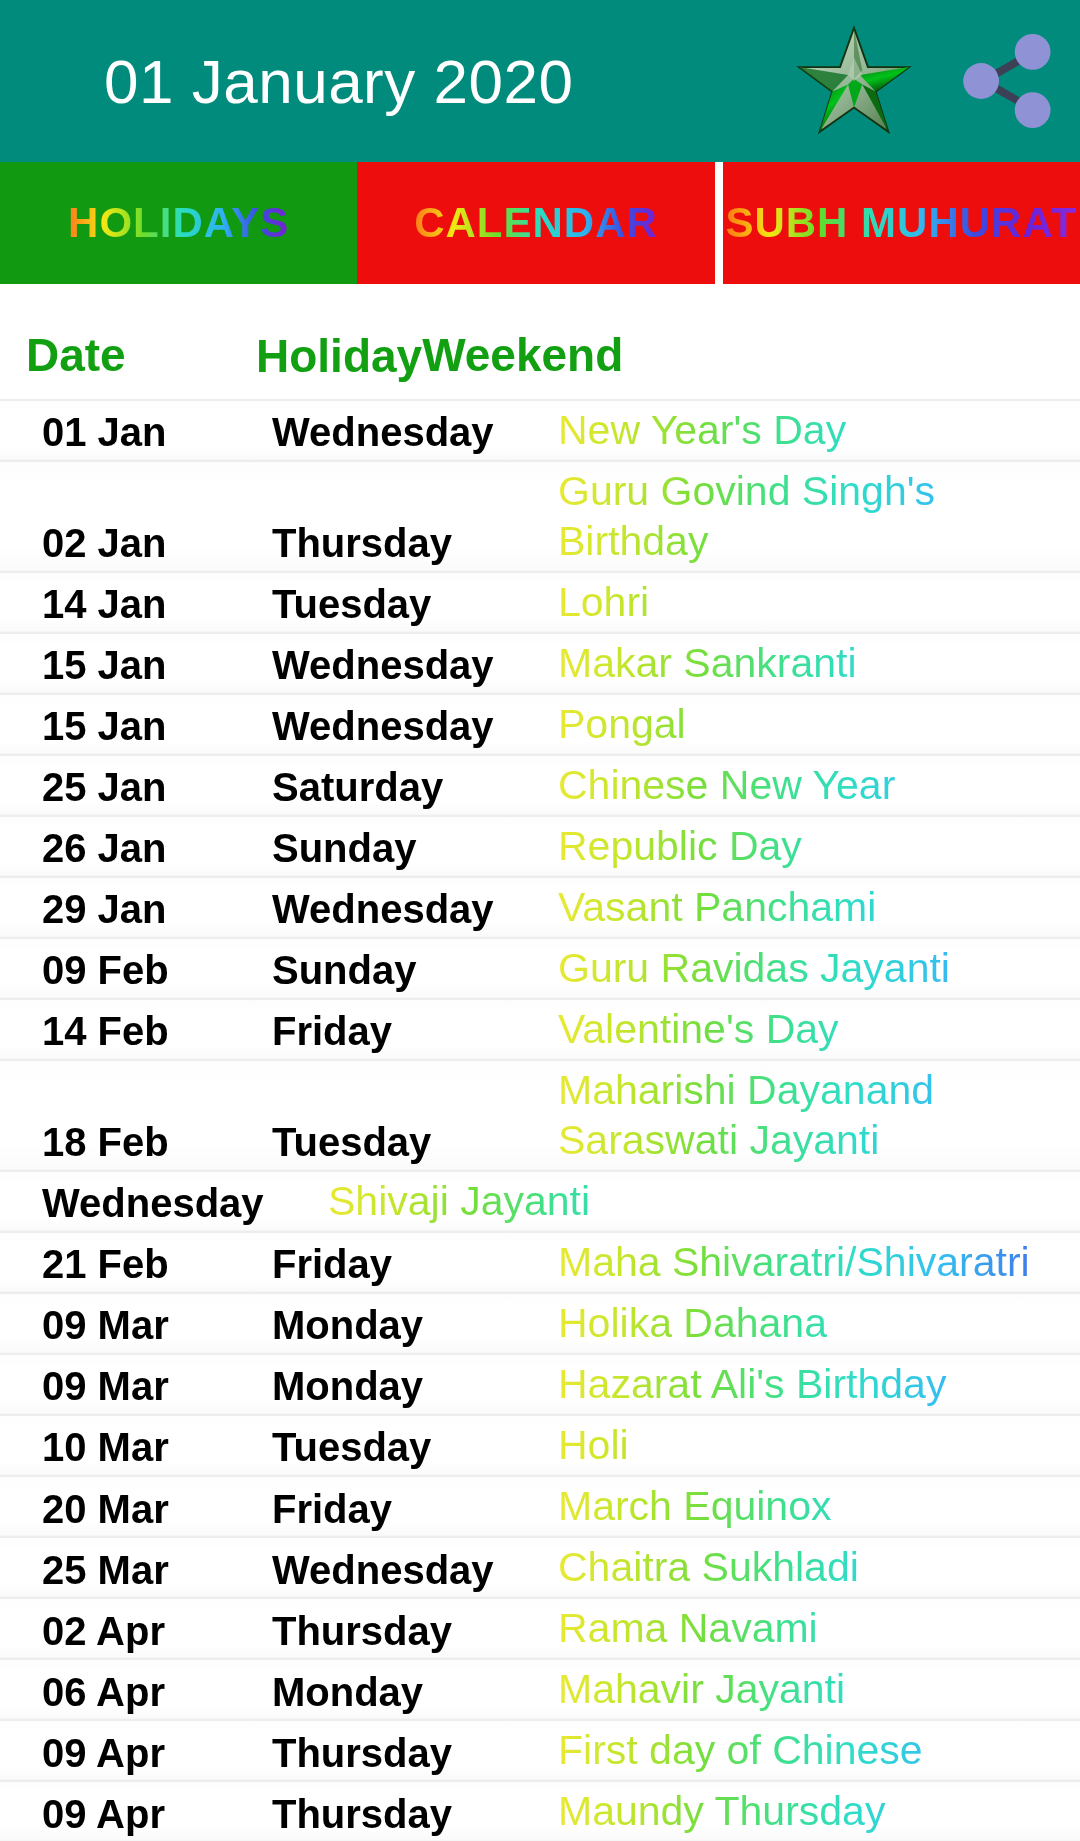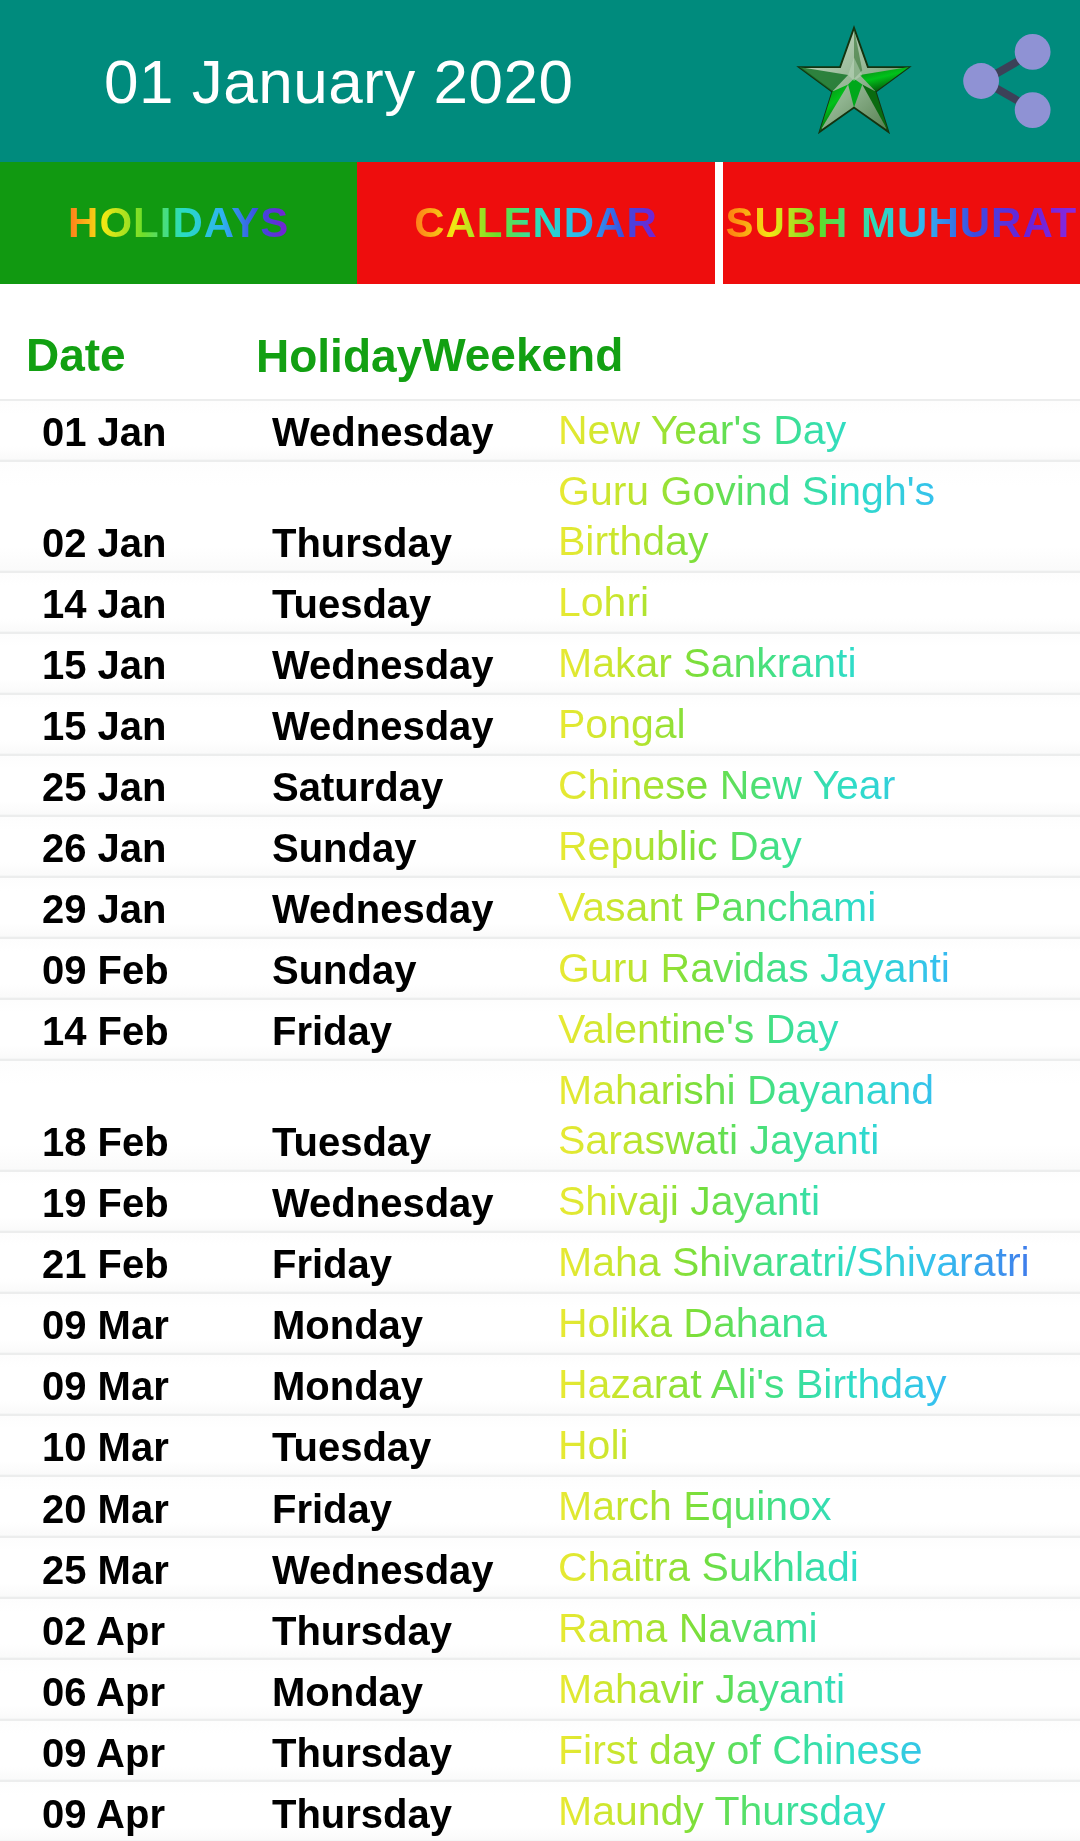--- a/index.html
+++ b/index.html
@@ -255,21 +255,20 @@
         <div class="c-date">14 Feb</div>
         <div class="c-day">Friday</div>
         <div class="c-holiday">Valentine's Day</div>
       </div>
       <div class="row">
         <div class="c-date">18 Feb</div>
         <div class="c-day">Tuesday</div>
         <div class="c-holiday wrap">Maharishi Dayanand Saraswati Jayanti</div>
       </div>
       <div class="row">
-        <div class="c-date">19 Feb</div>
         <div class="c-day">Wednesday</div>
         <div class="c-holiday">Shivaji Jayanti</div>
       </div>
       <div class="row">
         <div class="c-date">21 Feb</div>
         <div class="c-day">Friday</div>
         <div class="c-holiday">Maha Shivaratri/Shivaratri</div>
       </div>
       <div class="row">
         <div class="c-date">09 Mar</div>

